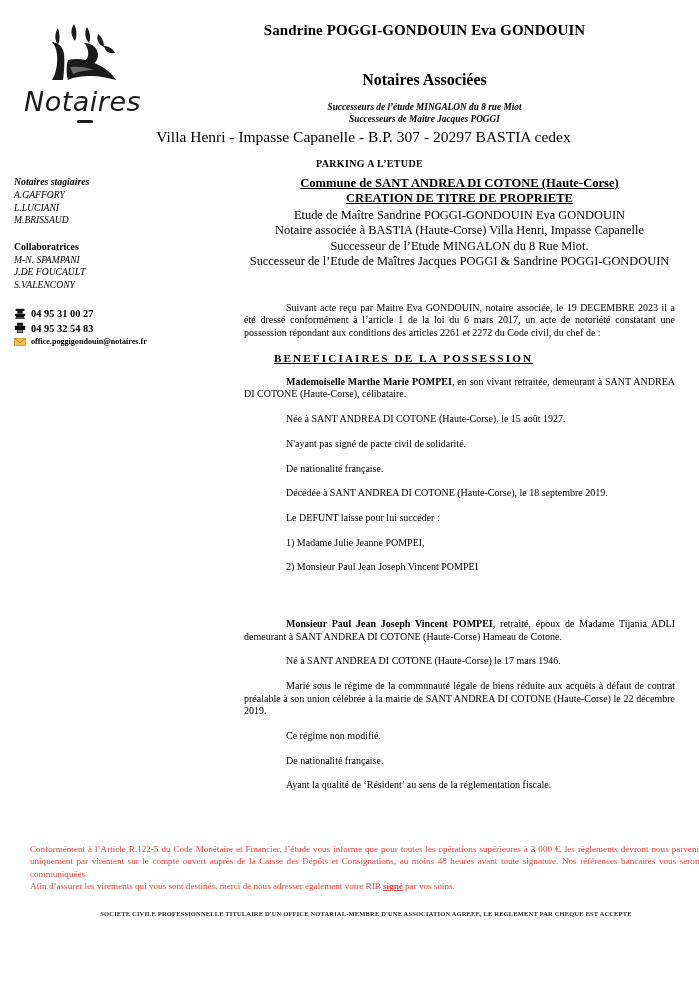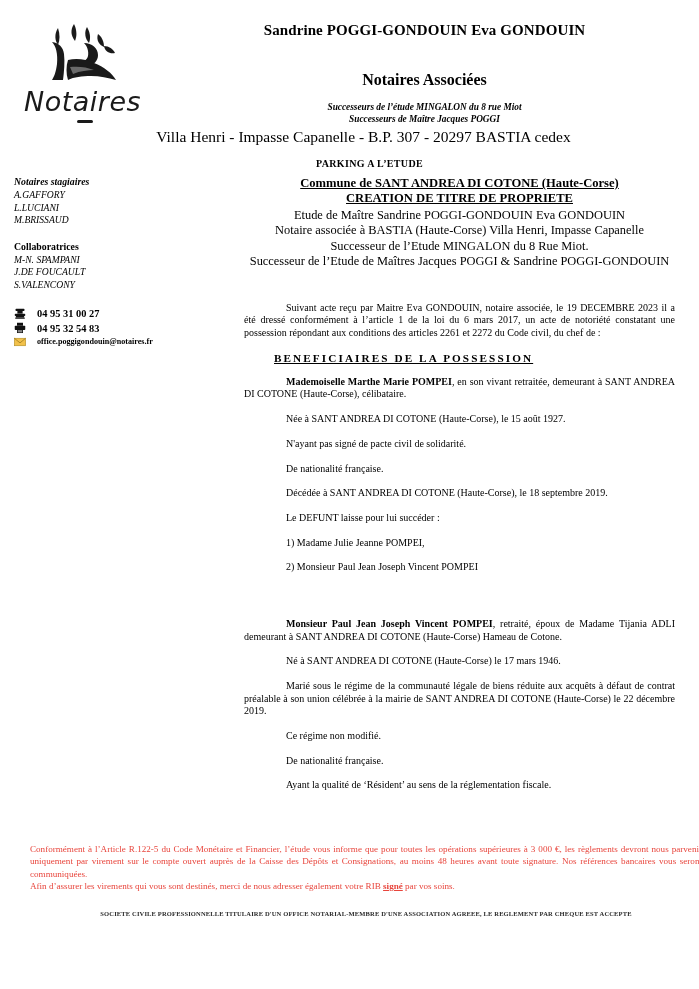--- a/index.html
+++ b/index.html
@@ -110,21 +110,21 @@
   }
   .side-head.upright { font-style: normal; }
   .side-item {
     font-style: italic;
     font-size: 9.6px;
   }
   .side-gap { height: 14px; }
   .contact-row {
     display: flex;
     align-items: center;
-    gap: 11px;
+    gap: 5px;
     margin-top: 1px;
   }
   .contact-row.tel, .contact-row.fax {
     font-weight: bold;
     font-size: 10.4px;
   }
   .contact-row.mail {
     font-weight: bold;
     font-size: 8.1px;
   }

